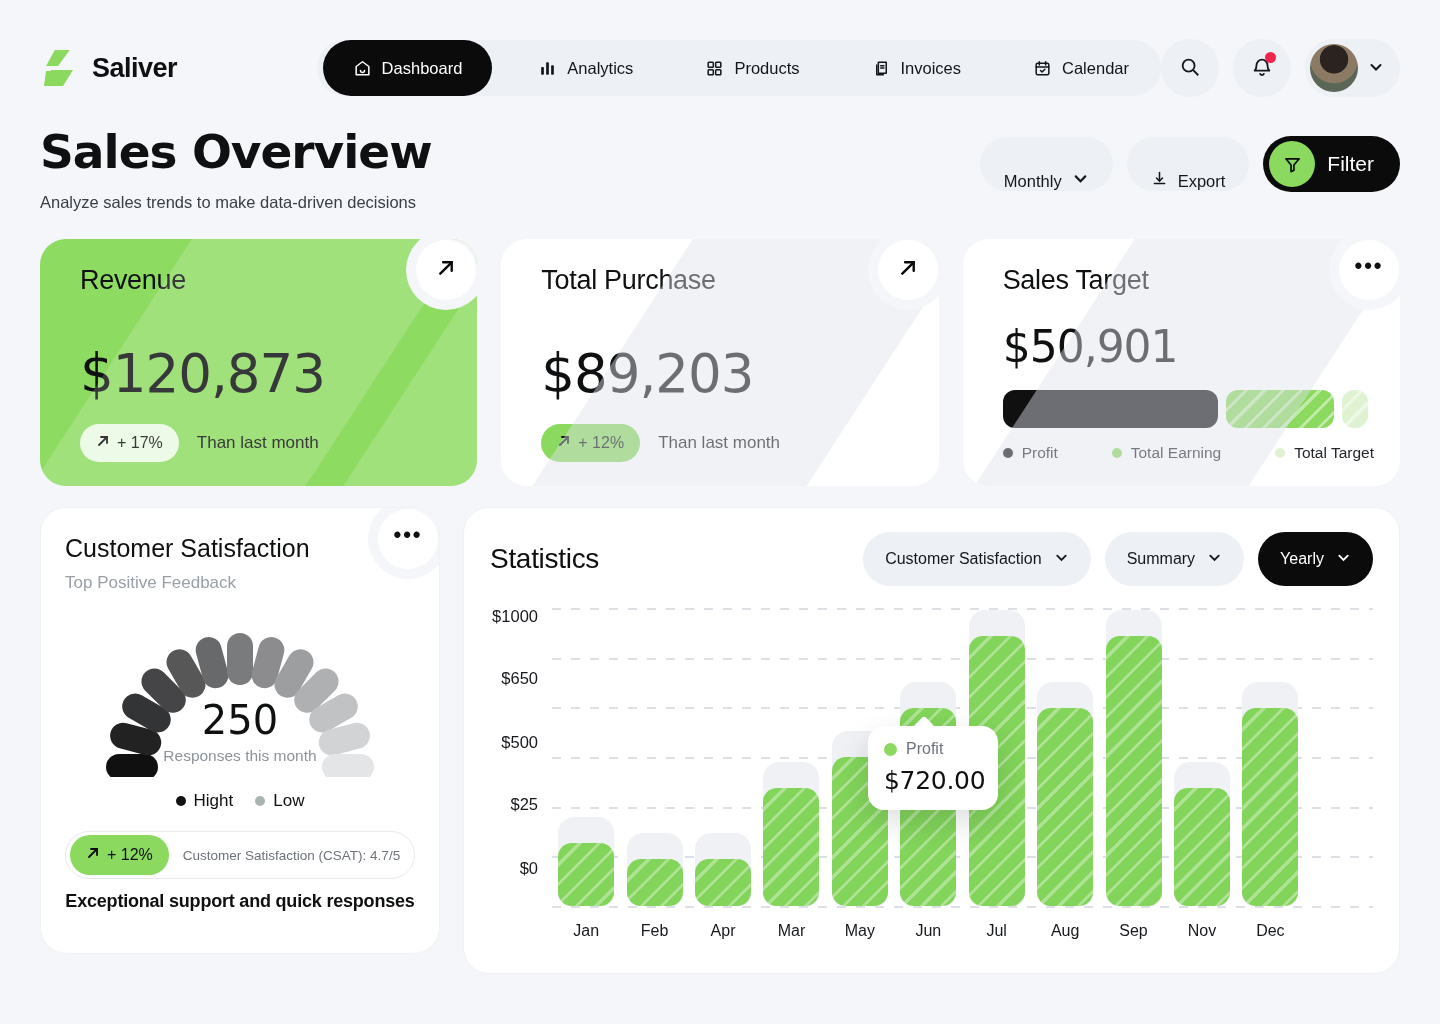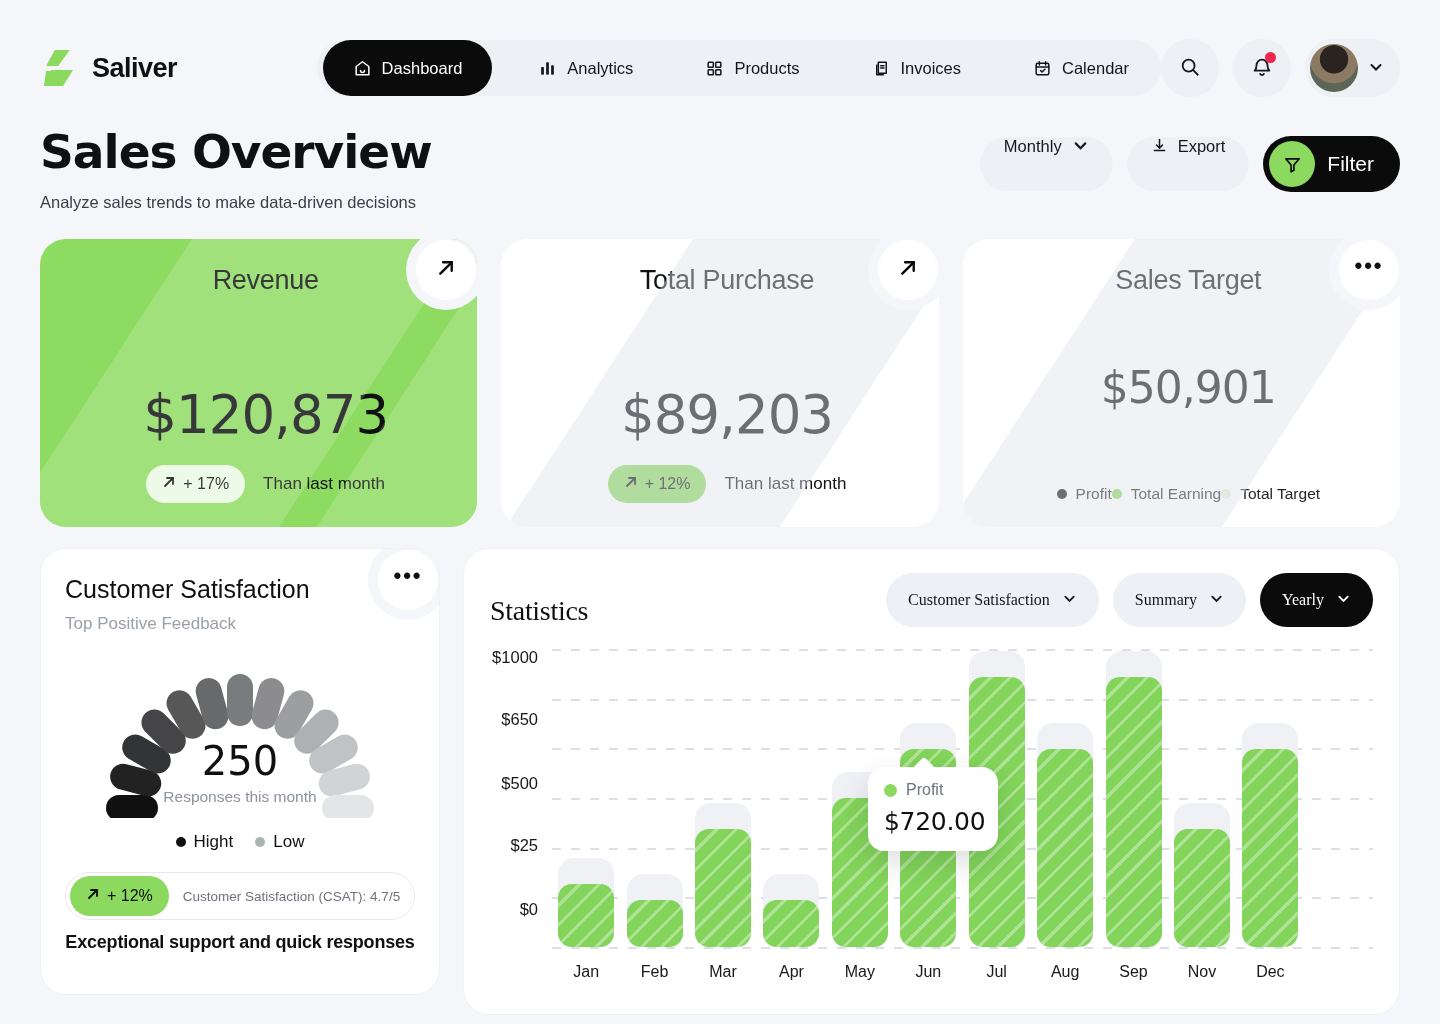--- a/index.html
+++ b/index.html
@@ -42,32 +42,32 @@
     height:58px;padding:5px 16px 5px 5px;cursor:pointer;}
   .avatar{width:48px;height:48px;border-radius:50%;
     background:radial-gradient(circle at 50% 32%, #2a2320 0 34%, #8d7a65 36% 58%, #5c6657 60% 100%);}
   .avatarbtn svg{width:16px;height:16px;}
 
   
   .hero{display:flex;align-items:flex-start;padding:28px 40px 0 40px;}
   .page-title{font-size:47px;font-weight:600;letter-spacing:-1px;font-family:"DejaVu Sans","Liberation Sans",sans-serif;}
   .page-subtitle{margin-top:14px;font-size:16.5px;color:#3A3F46;}
   .hero-controls{margin-left:auto;display:flex;align-items:center;gap:14px;margin-top:12px;}
-  .pill-btn{display:flex;align-items:flex-start;gap:10px;background:var(--pill);border:none;border-radius:28px;
+  .pill-btn{display:flex;align-items:flex-end;gap:10px;background:var(--pill);border:none;border-radius:28px;
     height:54px;padding:0 24px;font-size:16.5px;font-family:inherit;cursor:pointer;color:#15171b;}
   .pill-btn svg{width:17px;height:17px;}
   .filter-btn{display:flex;align-items:center;gap:12px;background:#0B0B0C;color:#fff;border:none;border-radius:30px;
     height:56px;padding:5px 26px 5px 6px;font-size:21px;font-family:inherit;cursor:pointer;}
   .filter-ic{width:46px;height:46px;border-radius:50%;background:var(--green);display:flex;align-items:center;justify-content:center;}
   .filter-ic svg{width:19px;height:19px;}
 
   
   .stat-row{display:grid;grid-template-columns:1fr 1fr 1fr;gap:24px;padding:0 40px;margin-top:27px;}
   .card{position:relative;border-radius:26px;background:var(--card);overflow:hidden;}
-  .stat-card{height:288px;padding:26px 26px 24px 40px;display:flex;flex-direction:column;align-items:center;}
+  .stat-card{height:247px;padding:26px 26px 24px 40px;display:flex;flex-direction:column;}
   .stat-card.green{background:#8DDB61;}
   .deco{position:absolute;top:-120px;width:230px;height:560px;transform:rotate(33deg);pointer-events:none;}
   .green .deco{background:rgba(255,255,255,.17);}
   .white .deco{background:rgba(222,227,234,.45);}
   .card-title{font-size:27px;font-weight:500;letter-spacing:-.3px;}
   .big-value{font-size:53px;font-weight:500;letter-spacing:-1px;margin-top:auto;font-family:"DejaVu Sans","Liberation Sans",sans-serif;}
   .delta-row{display:flex;align-items:center;gap:18px;margin-top:20px;}
   .badge{display:inline-flex;align-items:center;gap:7px;border-radius:20px;height:38px;padding:0 16px;font-size:16px;font-weight:500;}
   .badge svg{width:14px;height:14px;}
   .badge.lightgreen{background:rgba(255,255,255,.82);}
@@ -99,21 +99,21 @@
   .hl-legend{display:flex;justify-content:center;gap:22px;margin-top:14px;font-size:17px;}
   .hl-item{display:flex;align-items:center;gap:8px;}
   .csat-pill{display:flex;align-items:center;gap:14px;border:1px solid #E7E9ED;border-radius:26px;height:48px;
     margin-top:20px;padding:4px;}
   .csat-pill .badge{height:40px;}
   .csat-text{font-size:13.5px;color:#6E737B;}
   .sat-note{text-align:center;font-size:18px;font-weight:600;margin-top:12px;letter-spacing:-.2px;}
 
   
   .stats-card{height:467px;padding:24px 26px;border:1px solid #EFF1F4;}
-  .stats-head{display:flex;align-items:flex-end;font-family:Liberation Serif, serif;}
+  .stats-head{display:flex;align-items:center;}
   .stats-title{font-size:28px;font-weight:500;letter-spacing:-.3px;}
   .stats-controls{margin-left:auto;display:flex;gap:14px;}
   .drop{display:flex;align-items:center;gap:12px;background:var(--pill);border:none;border-radius:28px;height:54px;
     padding:0 22px;font-size:16px;font-family:inherit;cursor:pointer;color:#15171b;}
   .drop svg{width:15px;height:15px;}
   .drop.dark{background:#0B0B0C;color:#fff;}
 
   .chart{display:flex;margin-top:22px;}
   .yaxis{position:relative;width:62px;height:298px;flex:none;}
   .ylab{position:absolute;right:14px;transform:translateY(-50%);font-size:16.5px;color:#17191d;}
@@ -440,28 +440,28 @@
                 <div class="track" style="height: 89px;"></div>
                 <div class="bar" style="height: 63px;"></div>
                 <div class="month">Jan</div>
               </div>
               <div class="col">
                 <div class="track" style="height: 73px;"></div>
                 <div class="bar" style="height: 47px;"></div>
                 <div class="month">Feb</div>
               </div>
               <div class="col">
+                <div class="track" style="height: 73px;"></div>
+                <div class="bar" style="height: 47px;"></div>
+                <div class="month">Apr</div>
+              </div>
+              <div class="col">
                 <div class="track" style="height: 144px;"></div>
                 <div class="bar" style="height: 118px;"></div>
                 <div class="month">Mar</div>
-              </div>
-              <div class="col">
-                <div class="track" style="height: 73px;"></div>
-                <div class="bar" style="height: 47px;"></div>
-                <div class="month">Apr</div>
               </div>
               <div class="col">
                 <div class="track" style="height: 175px;"></div>
                 <div class="bar" style="height: 149px;"></div>
                 <div class="month">May</div>
               </div>
               <div class="col">
                 <div class="track" style="height: 224px;"></div>
                 <div class="bar" style="height: 198px;"></div>
                 <div class="month">Jun</div>

